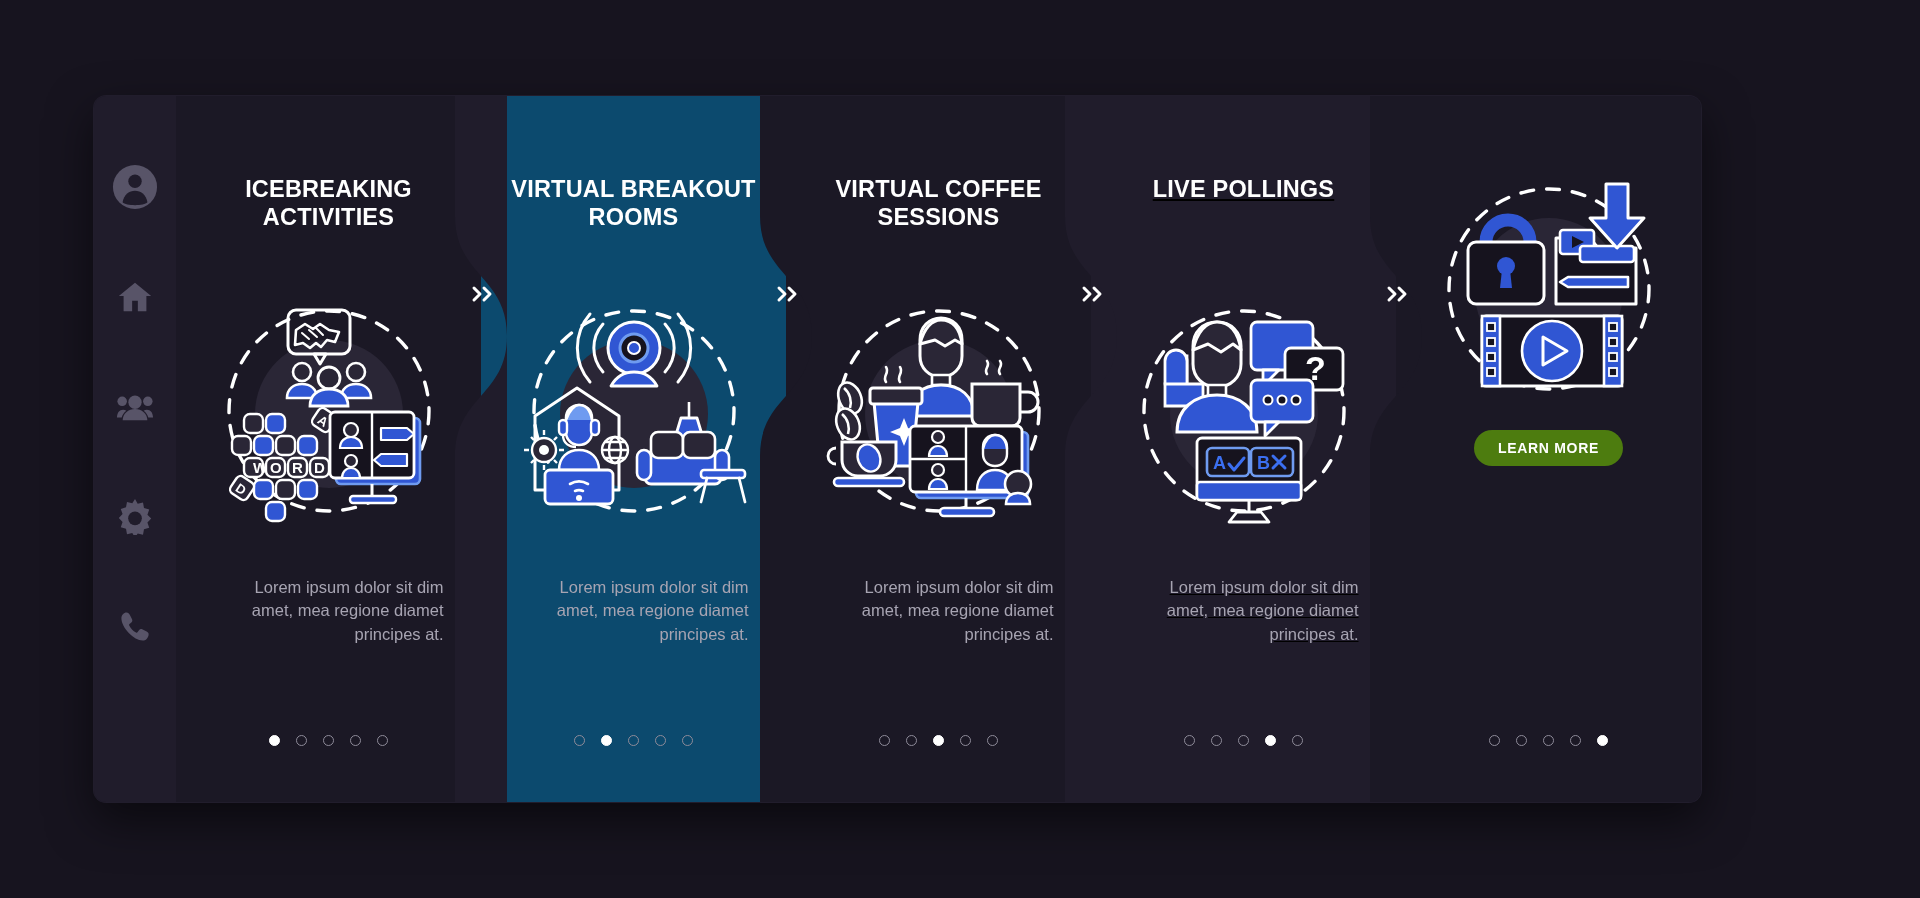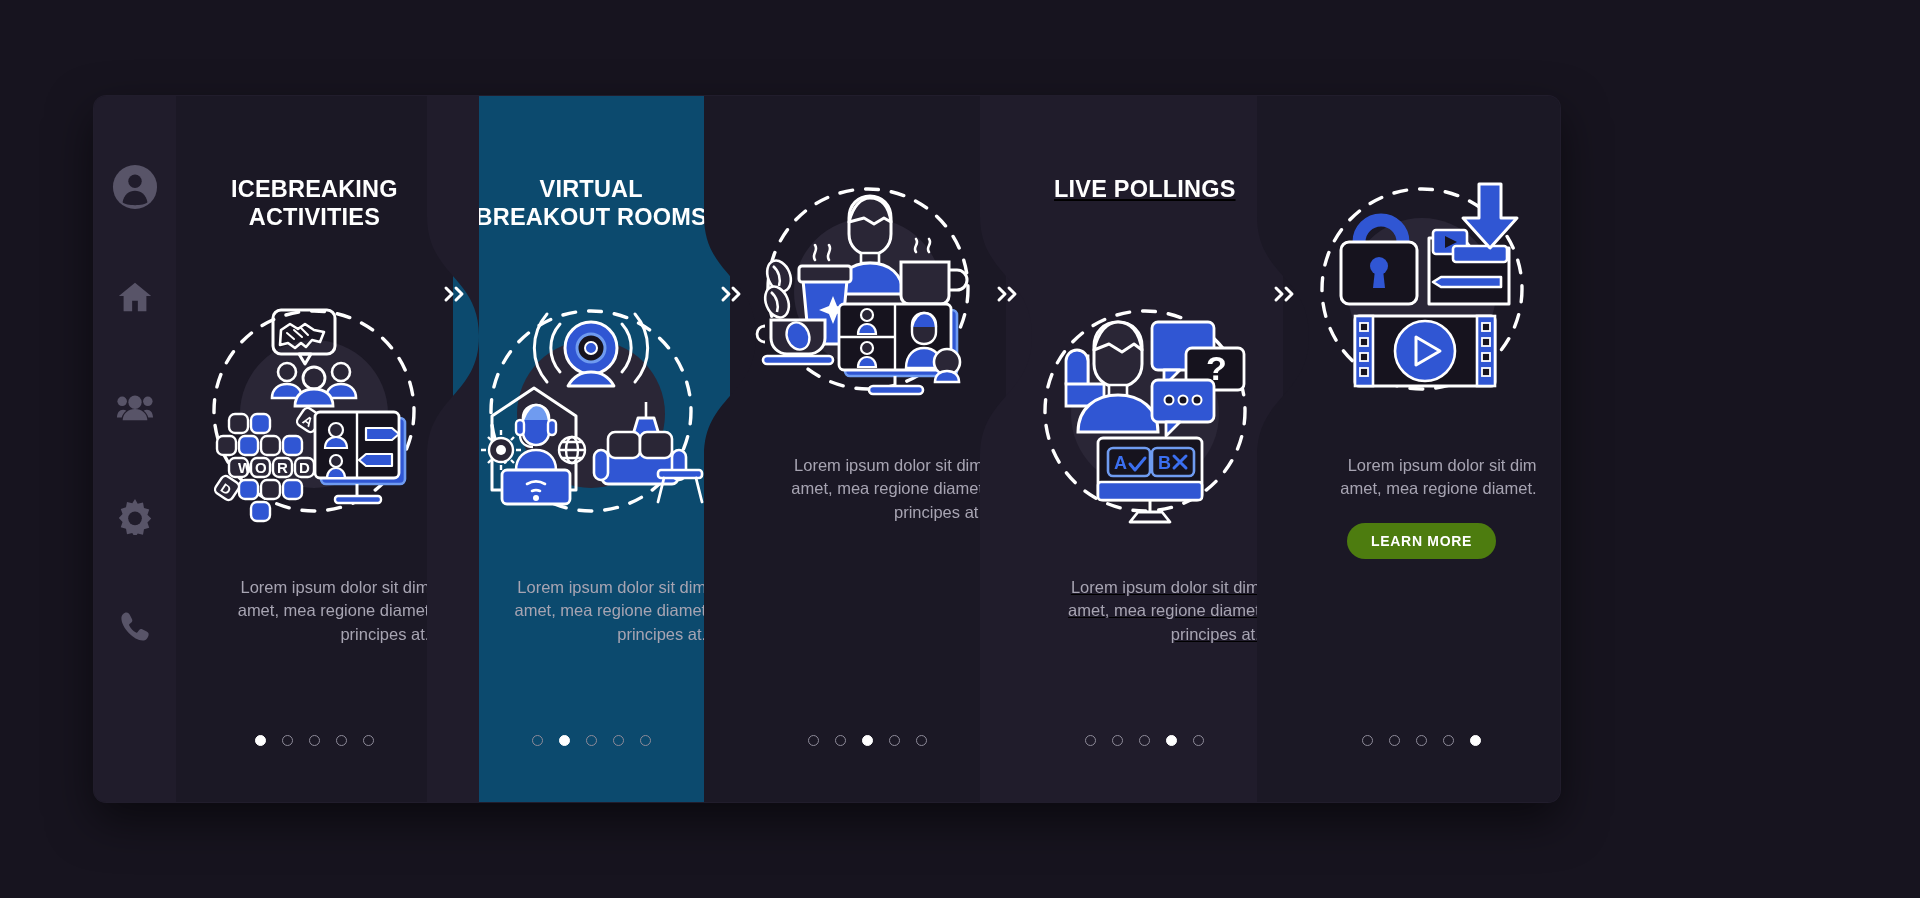--- a/index.html
+++ b/index.html
@@ -8,21 +8,21 @@
     background: #17141f;
     font-family: "Liberation Sans", sans-serif;
     overflow: hidden;
   }
   #stage { position: relative; width: 1920px; height: 898px; background: #17141f; }
 
   
   .card {
     position: absolute;
     left: 94px; top: 96px;
-    width: 1466px; height: 706px;
+    width: 1607px; height: 706px;
     background: #1b1825;
     border-radius: 12px;
     box-shadow: 0 0 0 1px #211d2c, 0 18px 46px rgba(0,0,0,.55);
     overflow: hidden;
     display: flex;
   }
 
   
   .sidebar {
     width: 82px; flex: 0 0 82px;
@@ -363,20 +363,21 @@
           <svg viewBox="0 0 52 706" preserveAspectRatio="none">
             <path d="M52 0H0v120c0 60 52 60 52 120s-52 60-52 120v346h52z" fill="#1b1825"></path>
           </svg>
         </div>
         <div class="chev">
           <svg viewBox="0 0 24 20" fill="none" stroke="#ffffff" stroke-width="3" stroke-linecap="round" stroke-linejoin="round">
             <path d="M4 4l6 6-6 6M14 4l6 6-6 6"></path>
           </svg>
         </div>
 
+        <div class="panel-title">VIRTUAL COFFEE SESSIONS</div>
 
         <div class="illus-wrap">
           <svg viewBox="0 0 238 238">
             <circle cx="119" cy="122" r="74" fill="#2a2636"></circle>
             <circle cx="119" cy="119" r="100" fill="none" stroke="#ffffff" stroke-width="3.4" stroke-dasharray="13 13" stroke-linecap="round"></circle>
 
             <path d="M100 48c0-13 9-22 21-22s21 9 21 22v16c0 12-9 21-21 21s-21-9-21-21z" fill="#2a2636" stroke="#ffffff" stroke-width="3"></path>
             <path d="M100 52c4-16 12-24 21-24 12 0 19 9 21 24l-7-4-10 6-10-6z" fill="#2a2636" stroke="#ffffff" stroke-width="3" stroke-linejoin="round"></path>
             <path d="M112 83h18v10h-18z" fill="#2a2636" stroke="#ffffff" stroke-width="2.6"></path>
             <path d="M88 124c0-20 14-31 33-31s33 11 33 31z" fill="#3056d3" stroke="#ffffff" stroke-width="3"></path>
@@ -540,21 +541,20 @@
               <rect x="179" y="153" width="8" height="8"></rect>
               <rect x="179" y="168" width="8" height="8"></rect>
               <rect x="179" y="183" width="8" height="8"></rect>
               <rect x="179" y="198" width="8" height="8"></rect>
             </g>
             <circle cx="122" cy="181" r="30" fill="#3056d3" stroke="#ffffff" stroke-width="2.6"></circle>
             <path d="M113 167l24 14-24 14z" fill="#3056d3" stroke="#ffffff" stroke-width="3" stroke-linejoin="round"></path>
           </svg>
         </div>
 
-        <div class="desc">Lorem ipsum dolor sit dim amet, mea regione diamet.</div>
 
         <button class="learn">LEARN MORE</button>
 
         <div class="dots">
           <span class="dot"></span>
           <span class="dot"></span>
           <span class="dot"></span>
           <span class="dot"></span>
           <span class="dot on"></span>
         </div>

